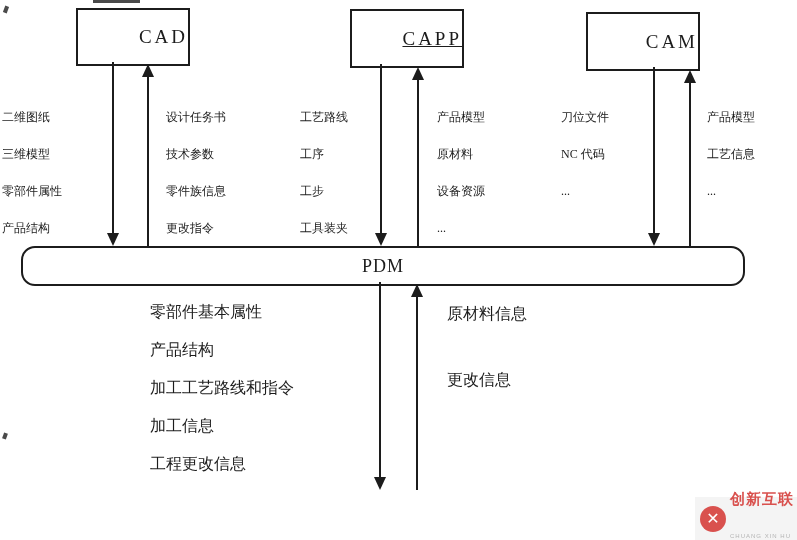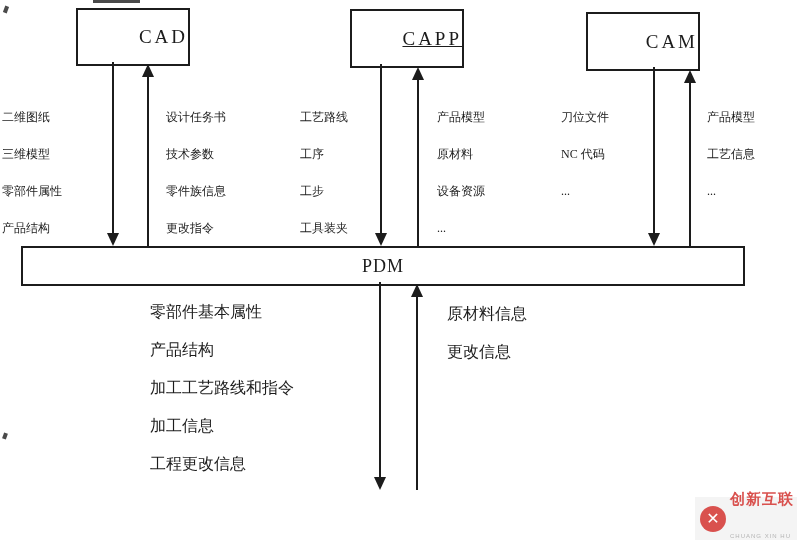--- a/index.html
+++ b/index.html
@@ -22,21 +22,21 @@
   .box-cad {left:76px; top:8px;  width:110px;height:54px;}
   .box-capp{left:350px;top:9px;  width:110px;height:55px;text-decoration:underline;}
   .box-cam {left:586px;top:12px; width:110px;height:55px;}
   
   .bar{
     position:absolute;left:21px;width:720px;
     border:2px solid #1c1c1c;background:#ffffff;
     display:flex;align-items:center;justify-content:center;
     font-size:18px;letter-spacing:1px;
   }
-  .bar-pdm{top:246px;height:36px;}
+  .bar-pdm{top:246px;height:36px;border-radius:14px;}
   .bar-erp{top:518px;height:38px;margin-top:24px;}
   
   .vline{position:absolute;width:2px;background:#1c1c1c;}
   .ahead{position:absolute;width:0;height:0;border-left:6px solid transparent;border-right:6px solid transparent;}
   .ahead.down{border-top:13px solid #1c1c1c;}
   .ahead.up{border-bottom:13px solid #1c1c1c;}
   
   .col{position:absolute;display:flex;flex-direction:column;font-size:12px;}
   .col span{height:22px;margin-bottom:15px;white-space:nowrap;line-height:22px;}
   .bcol{position:absolute;display:flex;flex-direction:column;font-size:16px;}
@@ -158,21 +158,21 @@
     <span>...</span>
   </div>
 
   <div class="bcol center" style="left:150px;top:301px;width:230px;">
     <span>零部件基本属性</span>
     <span>产品结构</span>
     <span>加工工艺路线和指令</span>
     <span>加工信息</span>
     <span>工程更改信息</span>
   </div>
-  <div class="bcol" style="left:447px;top:303px;">
+  <div class="bcol" style="left:447px;top:303px;gap:28px;">
     <span>原材料信息</span>
     <span>更改信息</span>
   </div>
 
   <div class="wm">
     <div class="wm-logo">✕</div>
     <div class="wm-texts">
       <div class="wm-name">创新互联</div>
       <div class="wm-sub">CHUANG XIN HU LIAN</div>
     </div>

